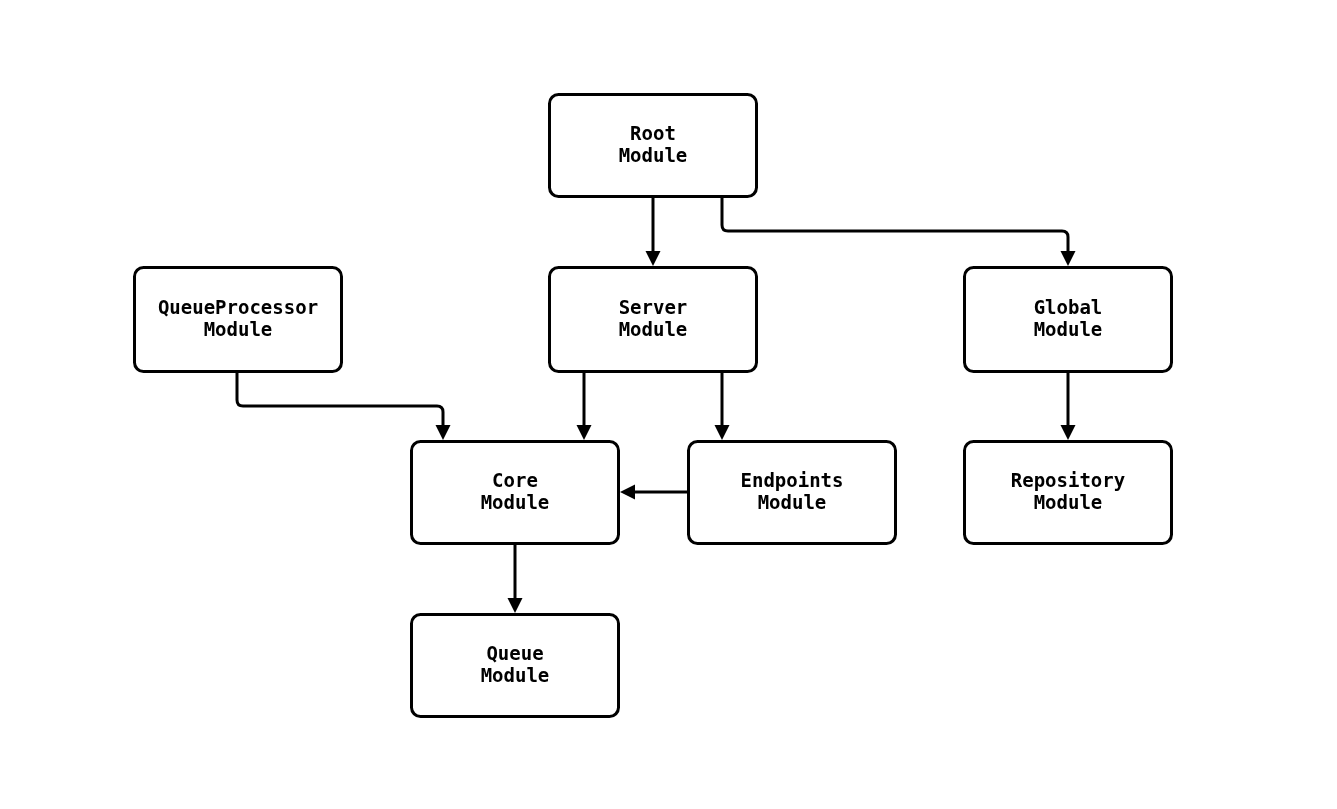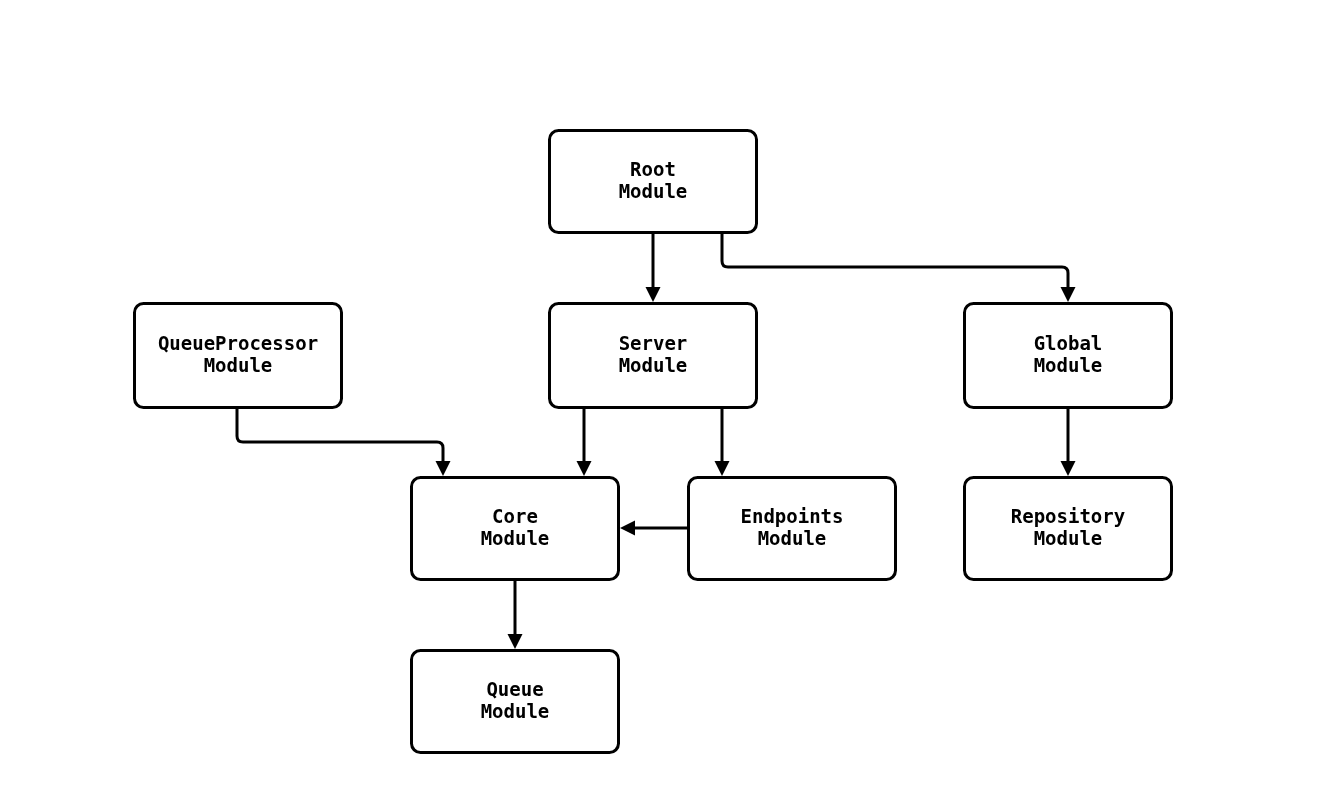--- a/index.html
+++ b/index.html
@@ -11,21 +11,20 @@
     width: 1337px;
     height: 809px;
     font-family: "DejaVu Sans Mono", "Liberation Mono", monospace;
     overflow: hidden;
   }
   #diagram-root {
     position: relative;
     width: 1337px;
     height: 589px;
     background: #ffffff;
-    margin-top: 36px;
   }
   svg.diagram-canvas {
     display: block;
     width: 1337px;
     height: 809px;
   }
   .node-box {
     fill: #ffffff;
     stroke: #000000;
     stroke-width: 3;

